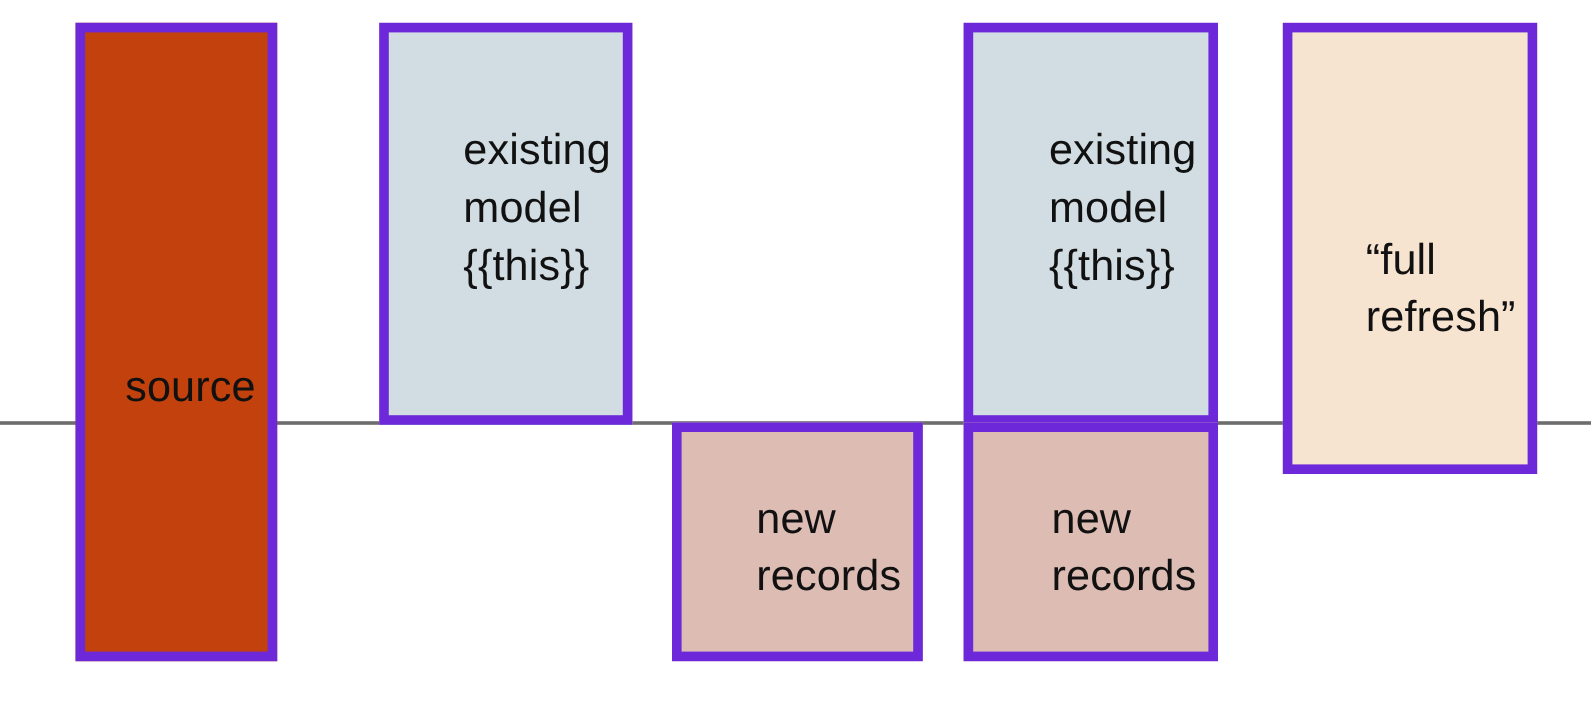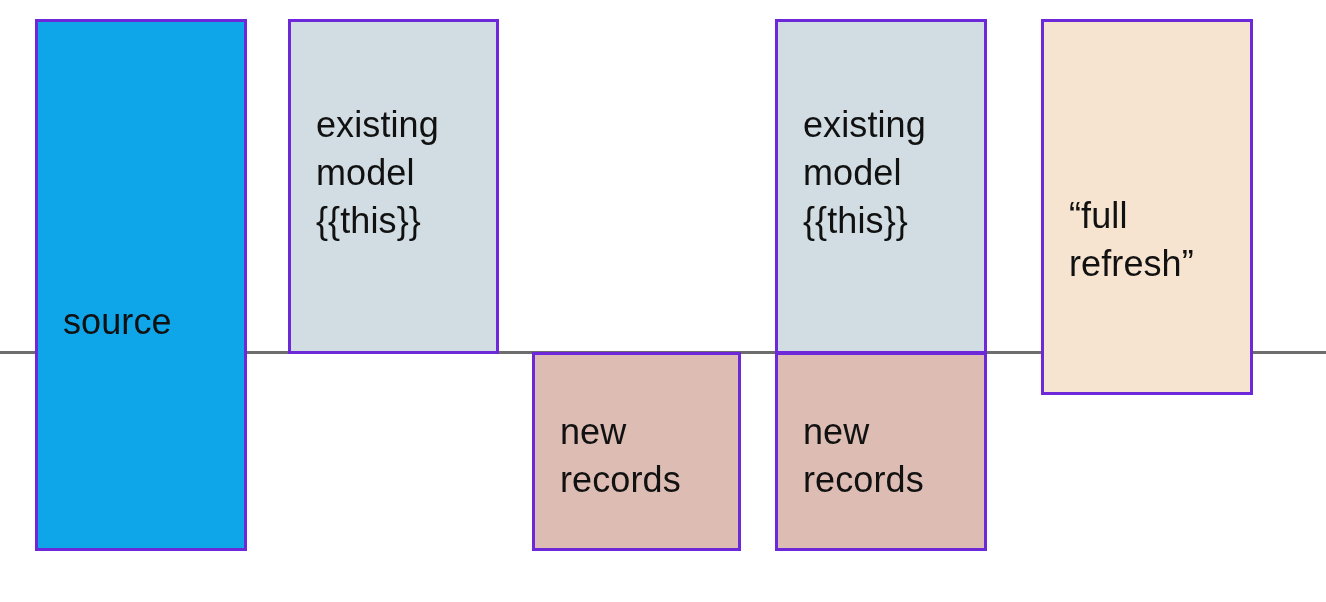--- a/index.html
+++ b/index.html
@@ -22,37 +22,38 @@
     position: absolute;
     left: 0;
     width: 1326px;
     top: 351px;
     height: 3px;
     background: #6d6d6d;
   }
   .node {
     position: absolute;
     box-sizing: border-box;
-    border: 3px solid #6d28d9;
+    border: 8px solid #6d28d9;
     display: flex;
     align-items: center;
-    justify-content: flex-start;
+    justify-content: flex-end;
+    margin-left: 28px;
   }
   .node .label {
     font-size: 36px;
     line-height: 48px;
     color: #111111;
     letter-spacing: 0.1px;
     white-space: pre-line;
     padding-left: 25px;
     padding-right: 10px;
     text-align: left;
   }
   
-  .n-source   { left: 35px;   top: 19px;  width: 212px; height: 532px; background: #0ea5e9; }
+  .n-source   { left: 35px;   top: 19px;  width: 168px; height: 532px; background: #c2410c; }
   .n-model-a  { left: 288px;  top: 19px;  width: 211px; height: 335px; background: #d1dde2; }
   .n-new-a    { left: 532px;  top: 352px; width: 209px; height: 199px; background: #ddbcb4; }
   .n-model-b  { left: 775px;  top: 19px;  width: 212px; height: 335px; background: #d1dde2; }
   .n-new-b    { left: 775px;  top: 352px; width: 212px; height: 199px; background: #ddbcb4; }
   .n-full     { left: 1041px; top: 19px;  width: 212px; height: 376px; background: #f7e4d0; }
 
   
   .n-source  .label  { position: relative; top: 37px; }
   .n-model-a .label  { position: relative; top: -14px; }
   .n-model-b .label  { position: relative; top: -14px; }

